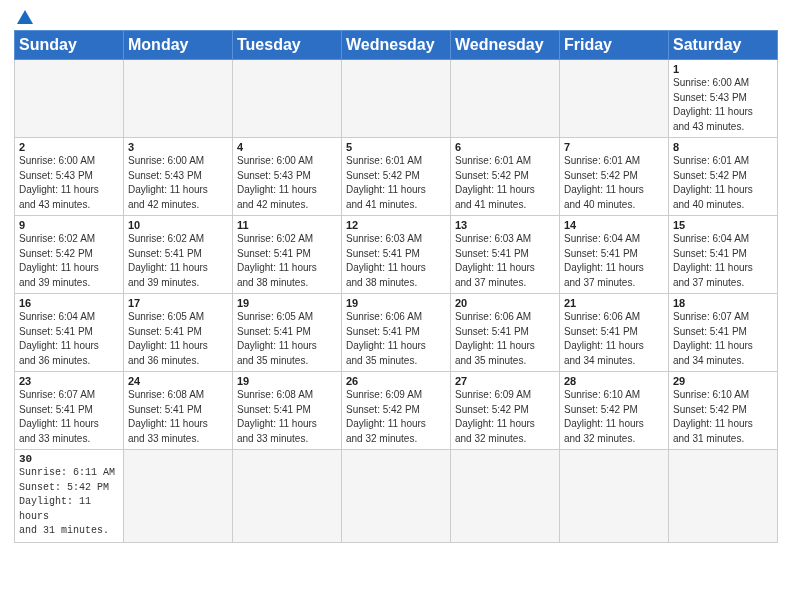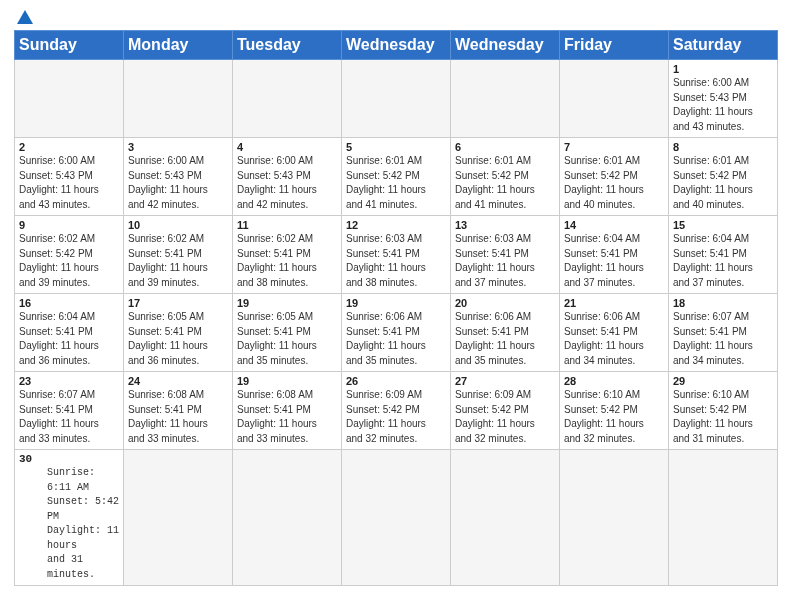--- a/index.html
+++ b/index.html
@@ -346,21 +346,21 @@
             <span class="day-num">29</span>
             <div class="day-info" style="white-space: pre-line;">Sunrise: 6:10 AM
 Sunset: 5:42 PM
 Daylight: 11 hours
 and 31 minutes.</div>
           </td>
         </tr>
         <tr>
           <td class="last-row">
             <span class="day-num">30</span>
-            <div class="day-info" style="white-space: pre-line; margin-left: 28px;">Sunrise: 6:11 AM
+            <div class="day-info" style="white-space: pre-line;">Sunrise: 6:11 AM
 Sunset: 5:42 PM
 Daylight: 11 hours
 and 31 minutes.</div>
           </td>
           <td class="last-row empty"></td>
           <td class="last-row empty"></td>
           <td class="last-row empty"></td>
           <td class="last-row empty"></td>
           <td class="last-row empty"></td>
           <td class="last-row empty"></td>

